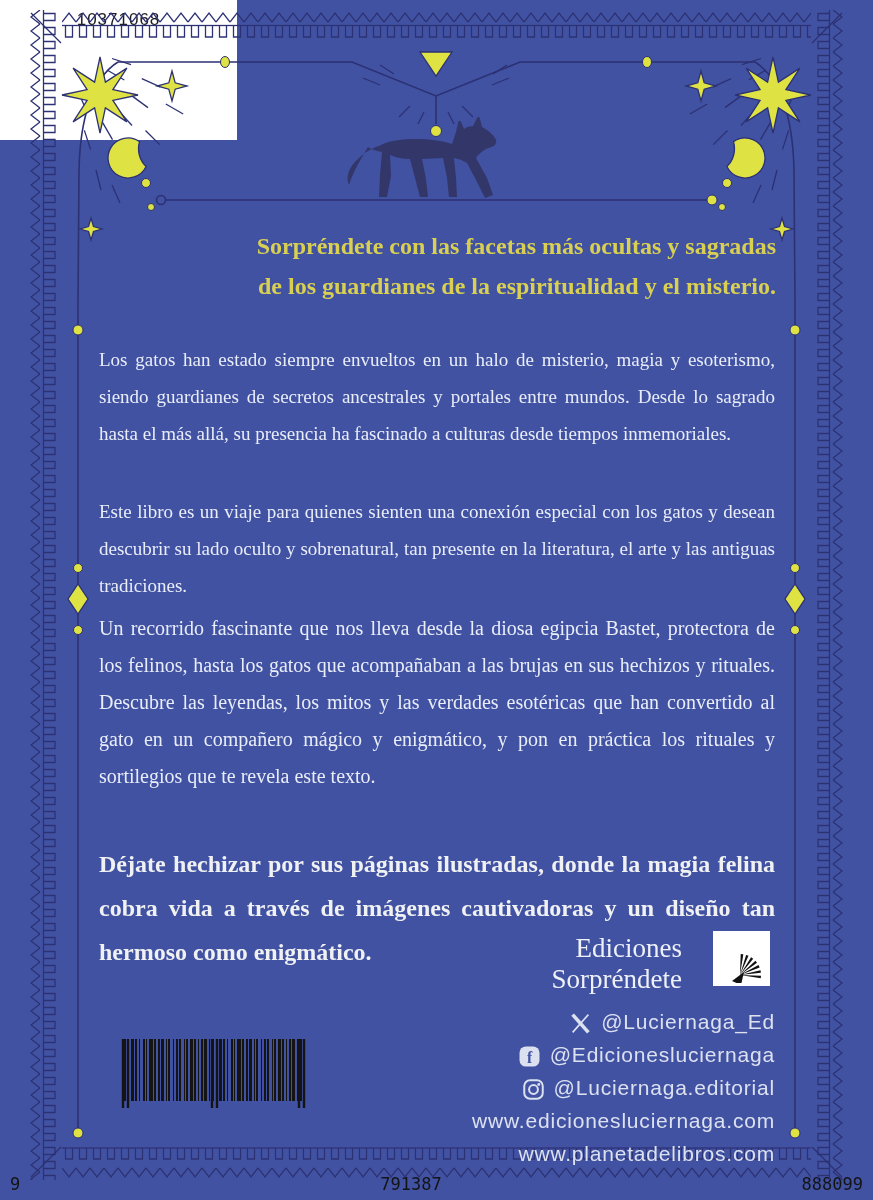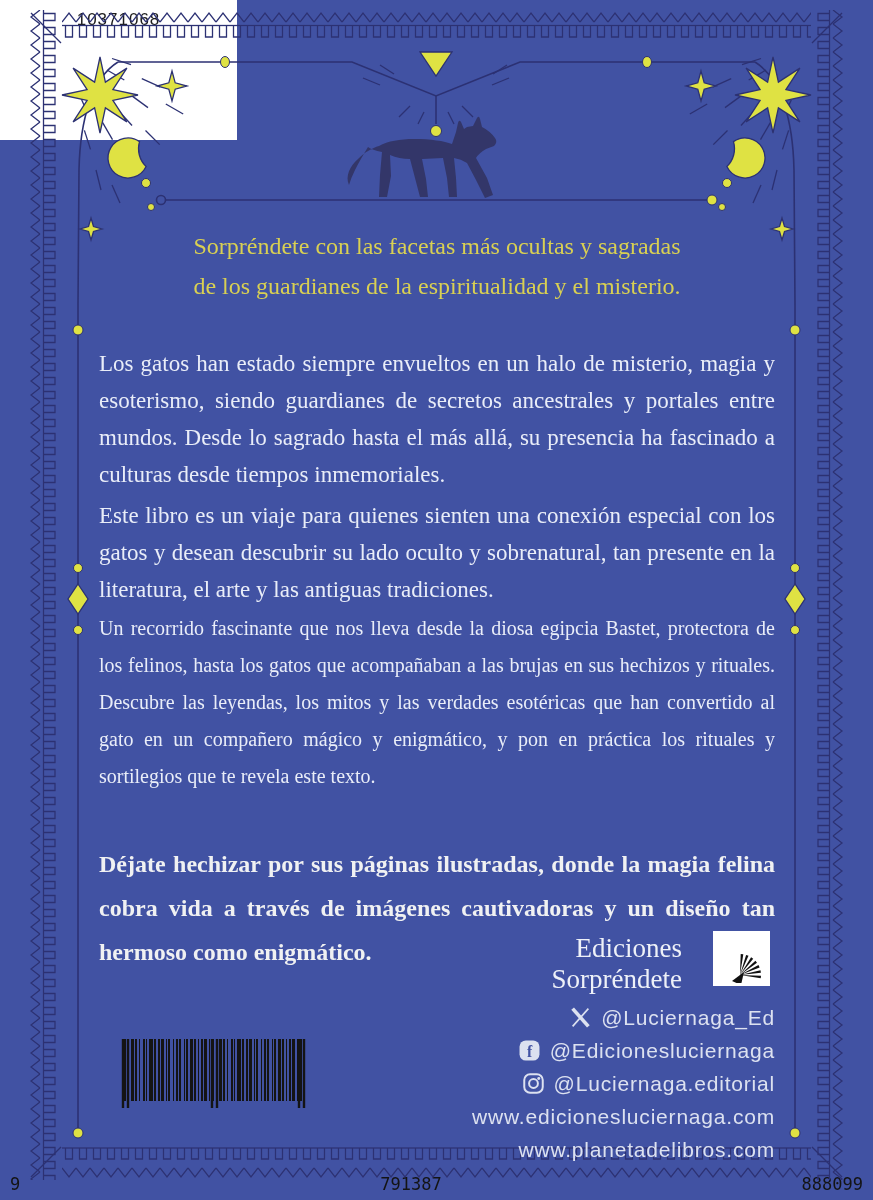--- a/index.html
+++ b/index.html
@@ -8,46 +8,46 @@
     background:#4152a3;
     font-family:"Liberation Serif", serif;
   }
   #deco{position:absolute;left:0;top:0;z-index:1;}
   .ln{stroke:#2c3173;stroke-width:1.6;fill:none;}
   .lnthin{stroke:#2c3173;stroke-width:1.3;fill:none;}
   .yf{fill:#dfe243;stroke:#2c3173;stroke-width:1.3;}
   .ydot{fill:#dfe243;stroke:#2c3173;stroke-width:1;}
   .txt{position:absolute;z-index:3;}
   .heading{
-    left:98px;top:226px;width:678px;text-align:center;
-    color:#d9d052;font-weight:normal;font-size:24px;line-height:40px;
+    left:98px;top:226px;width:678px;text-align:right;
+    color:#d9d052;font-weight:bold;font-size:24px;line-height:40px;
   }
   .heading div{white-space:nowrap;}
   .para{
-    left:99px;width:676px;color:#e9edf8;font-size:23px;line-height:37px;
+    left:99px;width:676px;color:#e9edf8;font-size:19px;line-height:37px;
     text-align:justify;
   }
   #p1{top:322px;}
   #p2{top:474px;}
   #p3{top:590px;font-size:20px;}
   #pbold{top:818px;font-weight:bold;font-size:24px;line-height:44px;color:#f0f1f2;}
   .publisher{
     top:931px;right:103px;display:flex;align-items:flex-start;
   }
   .publisher .pubname{
     text-align:right;color:#eef1f8;font-size:27px;line-height:31px;margin-right:31px;margin-top:2px;
   }
   .publogo{
     width:57px;height:55px;background:#ffffff;display:flex;align-items:center;justify-content:center;
   }
   .social{
     top:1001px;right:98px;display:flex;flex-direction:column;align-items:flex-end;
     font-family:"Liberation Sans", sans-serif;color:#dce1f0;font-size:21px;letter-spacing:0.8px;
   }
-  .social .row{display:flex;align-items:center;gap:10px;height:33px;}
+  .social .row{display:flex;align-items:flex-end;gap:10px;height:33px;}
   .barcode{
     left:95px;top:992px;width:237px;height:140px;background:#ffffff;z-index:3;
     display:flex;flex-direction:column;align-items:center;
   }
   .barcode .bnum{
     font-family:"Liberation Sans", sans-serif;color:#1c1c1c;font-size:17px;letter-spacing:1px;margin-top:10px;
   }
 </style>
 </head>
 <body>

